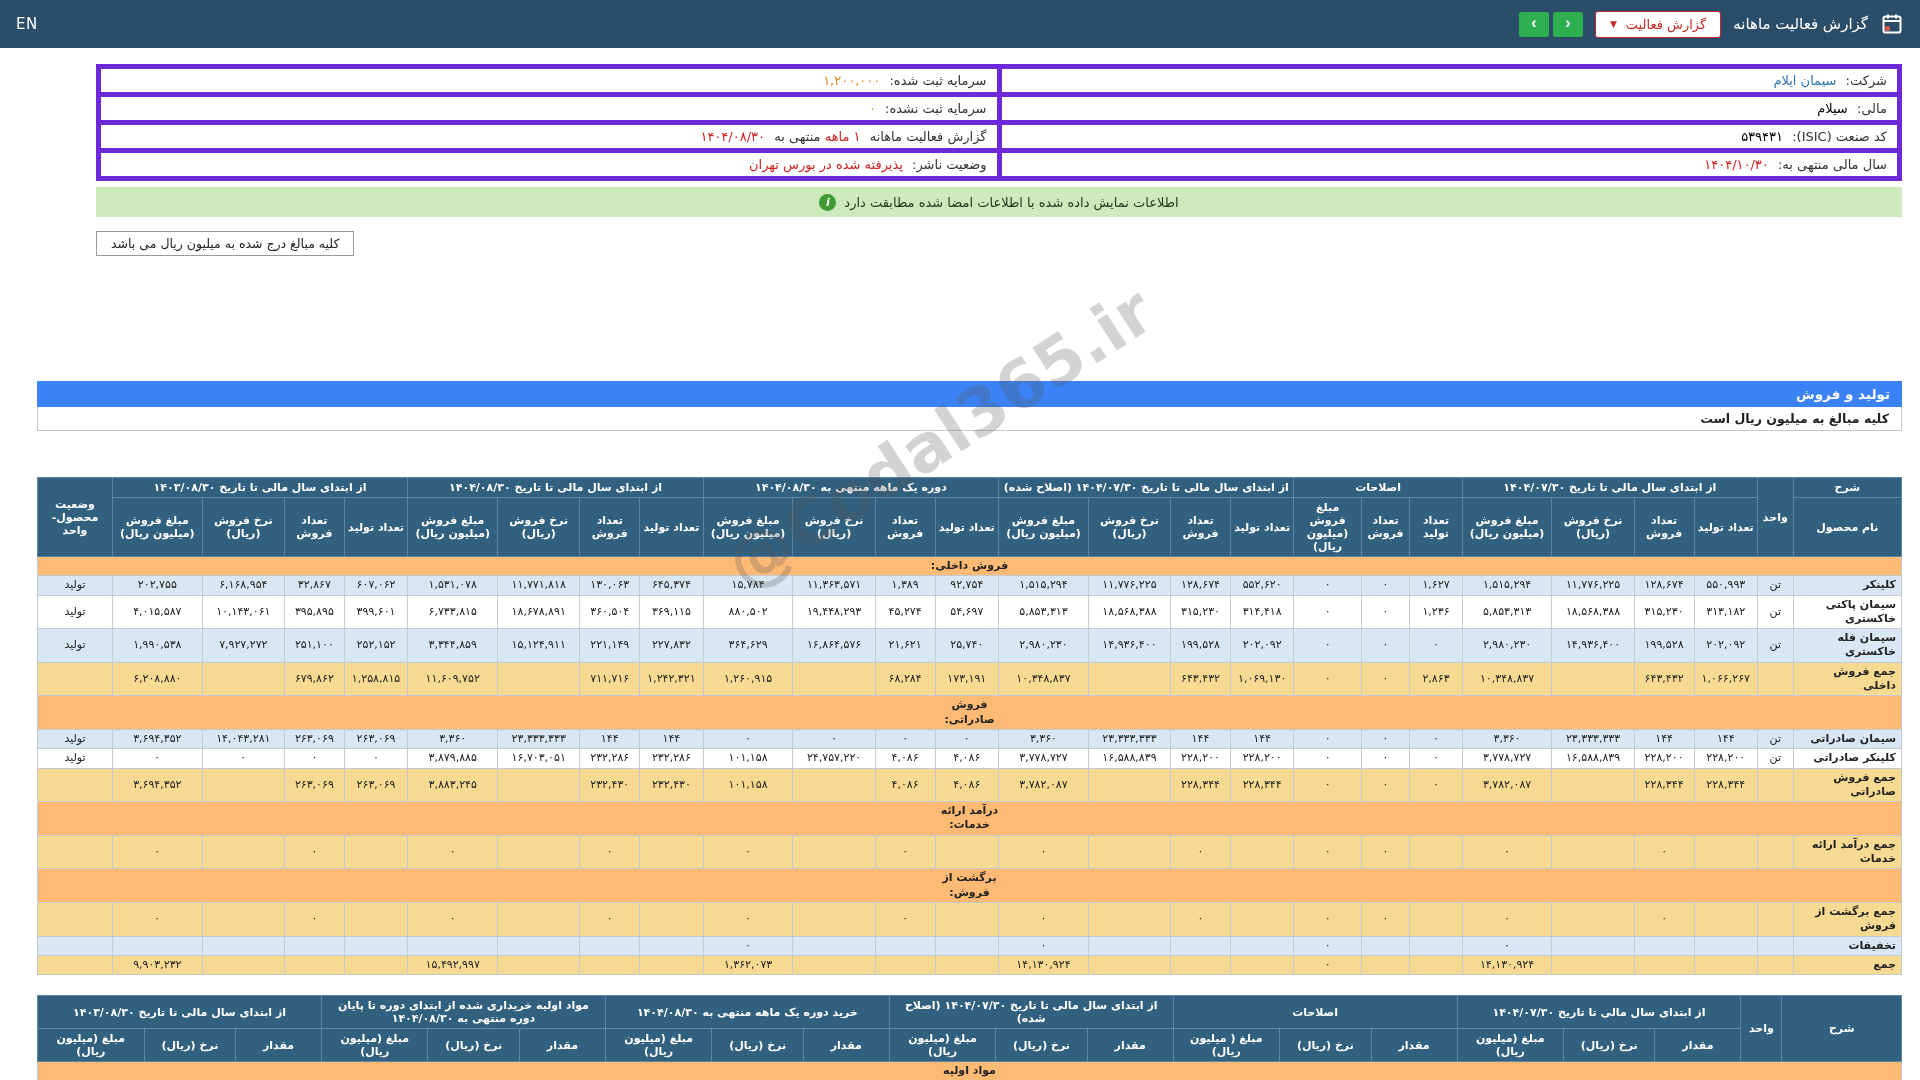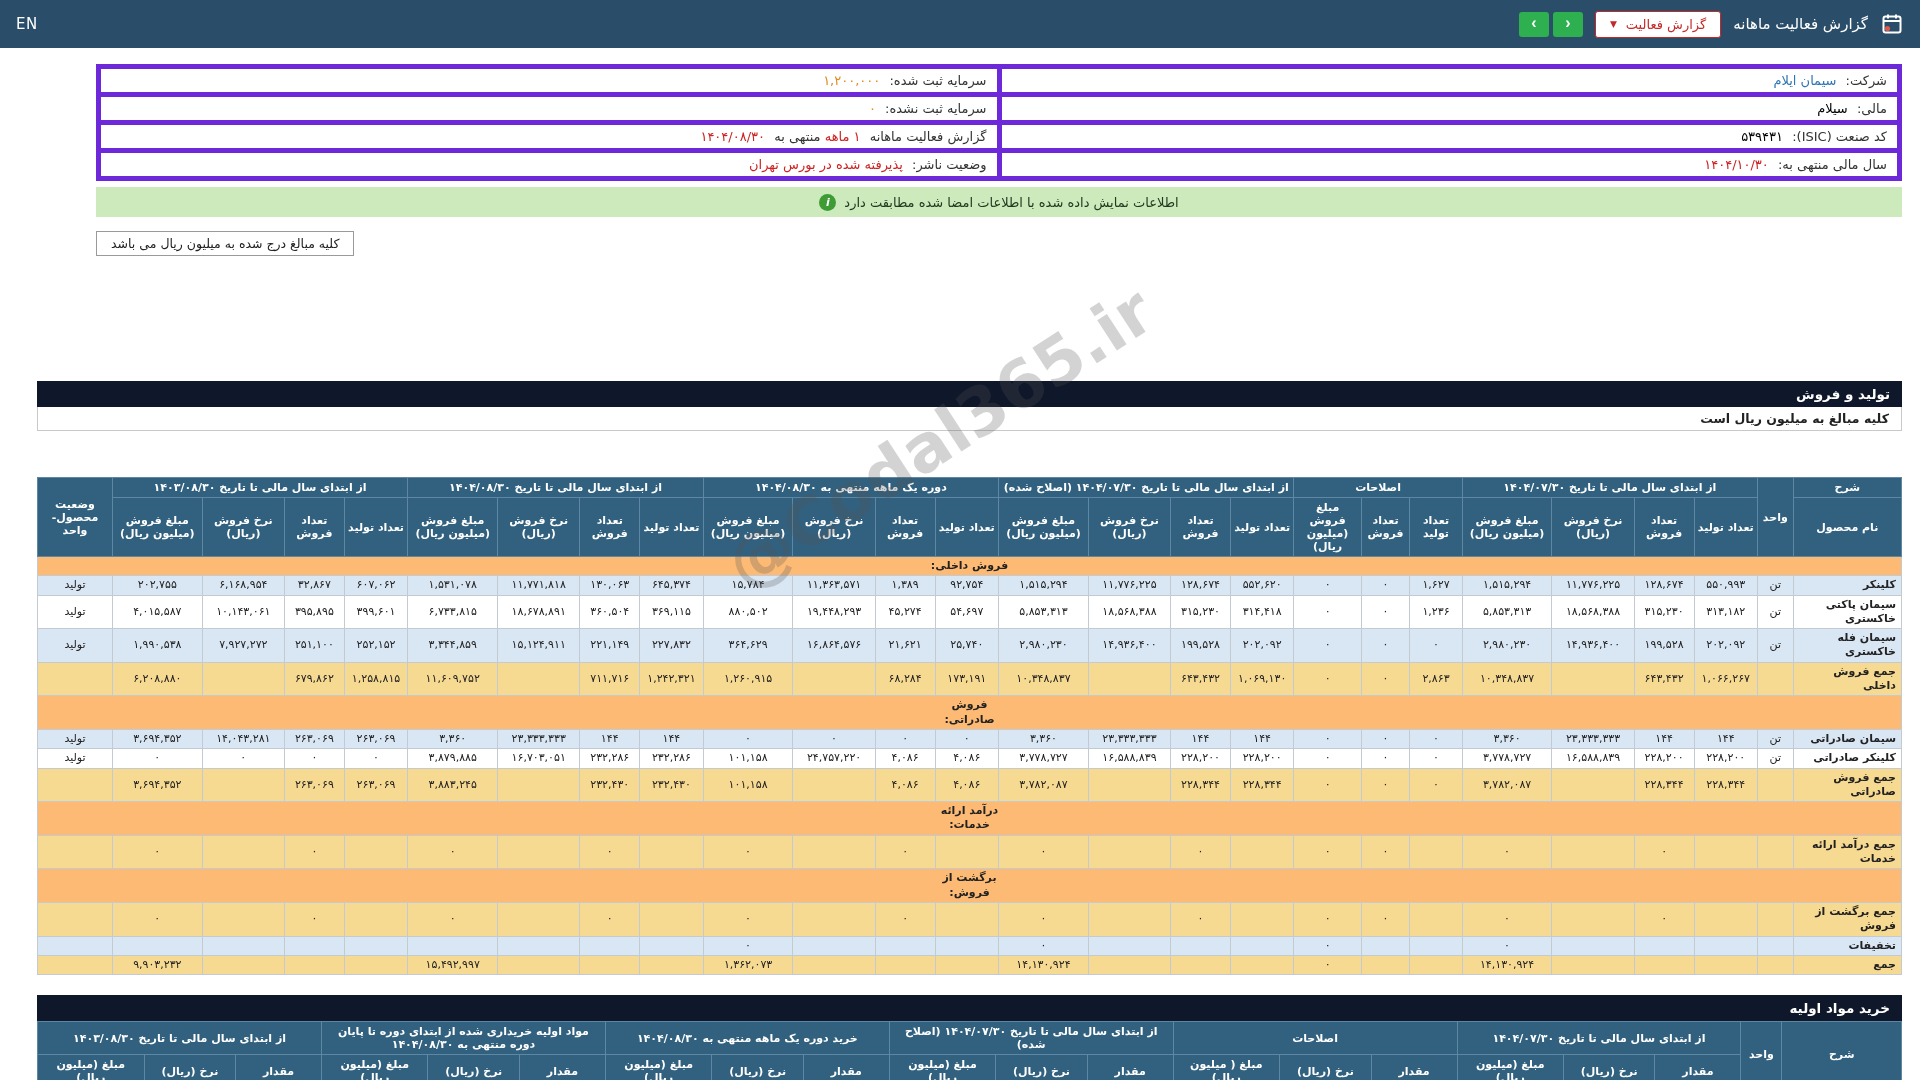--- a/index.html
+++ b/index.html
@@ -35,21 +35,21 @@
   .banner{margin-top:6px;background:#cdeabc;height:30px;display:flex;align-items:center;
           justify-content:center;gap:8px;font-size:13px;color:#203a20}
   .info-icon{width:17px;height:17px;border-radius:50%;background:#3f9c35;color:#fff;font-size:11px;
              font-weight:bold;font-style:italic;display:flex;align-items:center;justify-content:center;flex:0 0 auto}
 
   .note-wrap{margin-top:14px;text-align:left}
   .note-box{display:inline-block;border:1px solid #9a9a9a;background:#fff;padding:4px 14px;font-size:12.5px;color:#222}
 
   
   .main-area{margin:125px 18px 0 37px}
-  .section-bar{background:#0f172a;color:#fff;font-weight:bold;font-size:13.5px;padding:5px 12px}
+  .section-bar{background:#3b82f6;color:#fff;font-weight:bold;font-size:13.5px;padding:5px 12px}
   .section-sub{border:1px solid #c9c9c9;border-top:none;font-weight:bold;font-size:12.5px;padding:4px 12px;background:#fff;color:#222}
   .tbl-gap{height:46px}
   .p-gap{height:20px}
 
   
   table.grid{width:100%;border-collapse:collapse;table-layout:fixed;font-size:11px}
   table.grid th{background:#31617f;color:#fff;border:1px solid #5d87a3;padding:3px 2px;
                 font-weight:bold;font-size:11px;text-align:center;vertical-align:middle;overflow:hidden}
   table.grid td{border:1px solid #c3cad1;padding:2px 3px;text-align:center;vertical-align:middle;
                 color:#222;overflow:hidden;line-height:1.3}
@@ -542,21 +542,20 @@
           <td></td>
           <td></td>
           <td></td>
           <td>۹,۹۰۳,۲۳۲</td>
           <td></td>
         </tr>
       </tbody>
     </table>
 
   <div class="p-gap"></div>
-  <div class="section-bar">خرید مواد اولیه</div>
 
   <table id="purchase-table" class="grid">
       <colgroup>
         <col style="width: 6.4%;">
         <col style="width: 2.2%;">
         <col style="width: 4.6%;">
         <col style="width: 4.9%;">
         <col style="width: 5.7%;">
         <col style="width: 4.6%;">
         <col style="width: 4.9%;">

